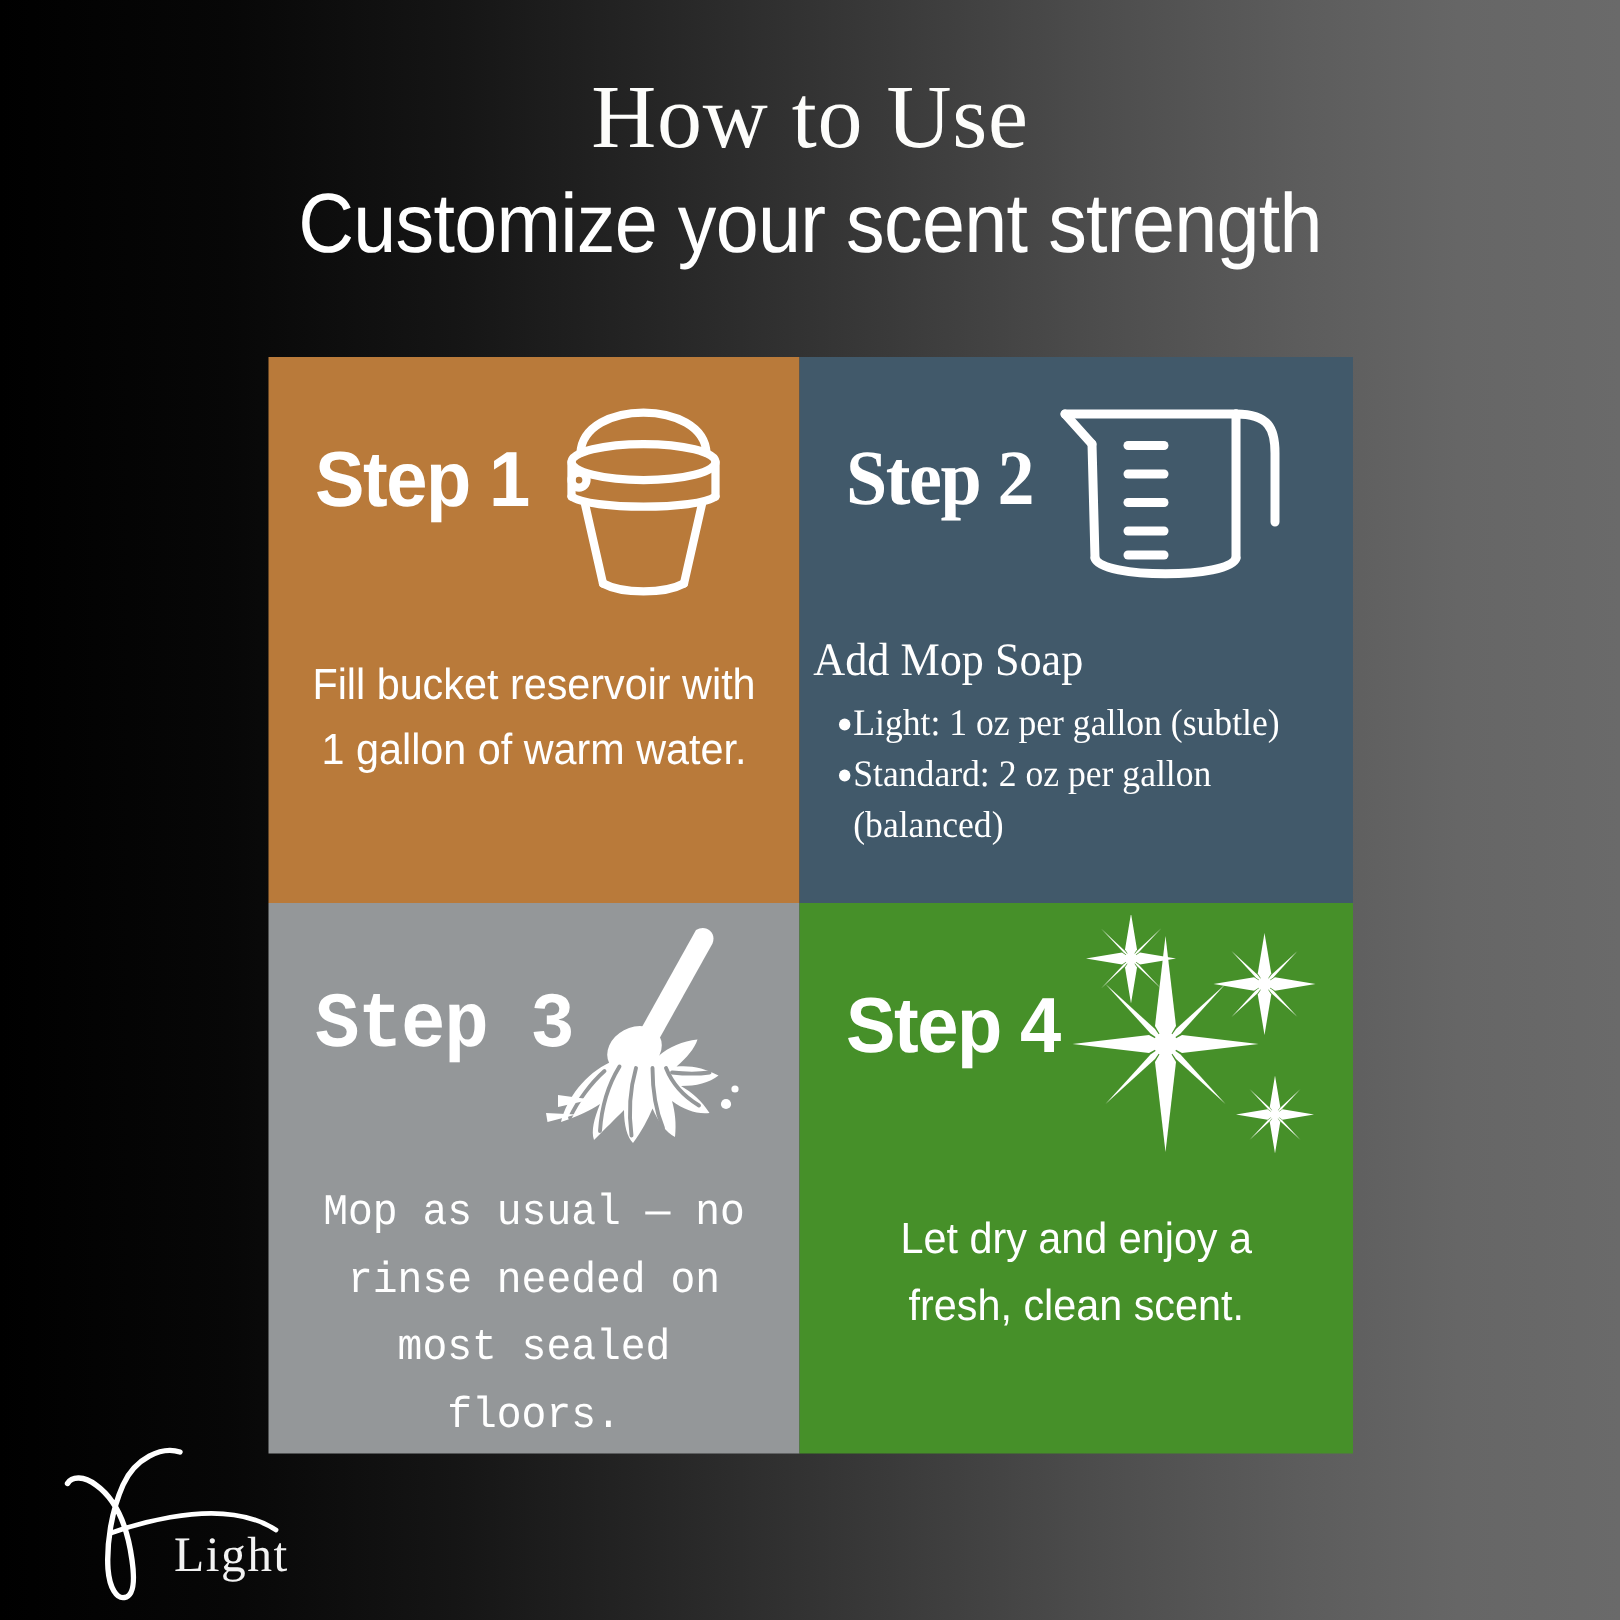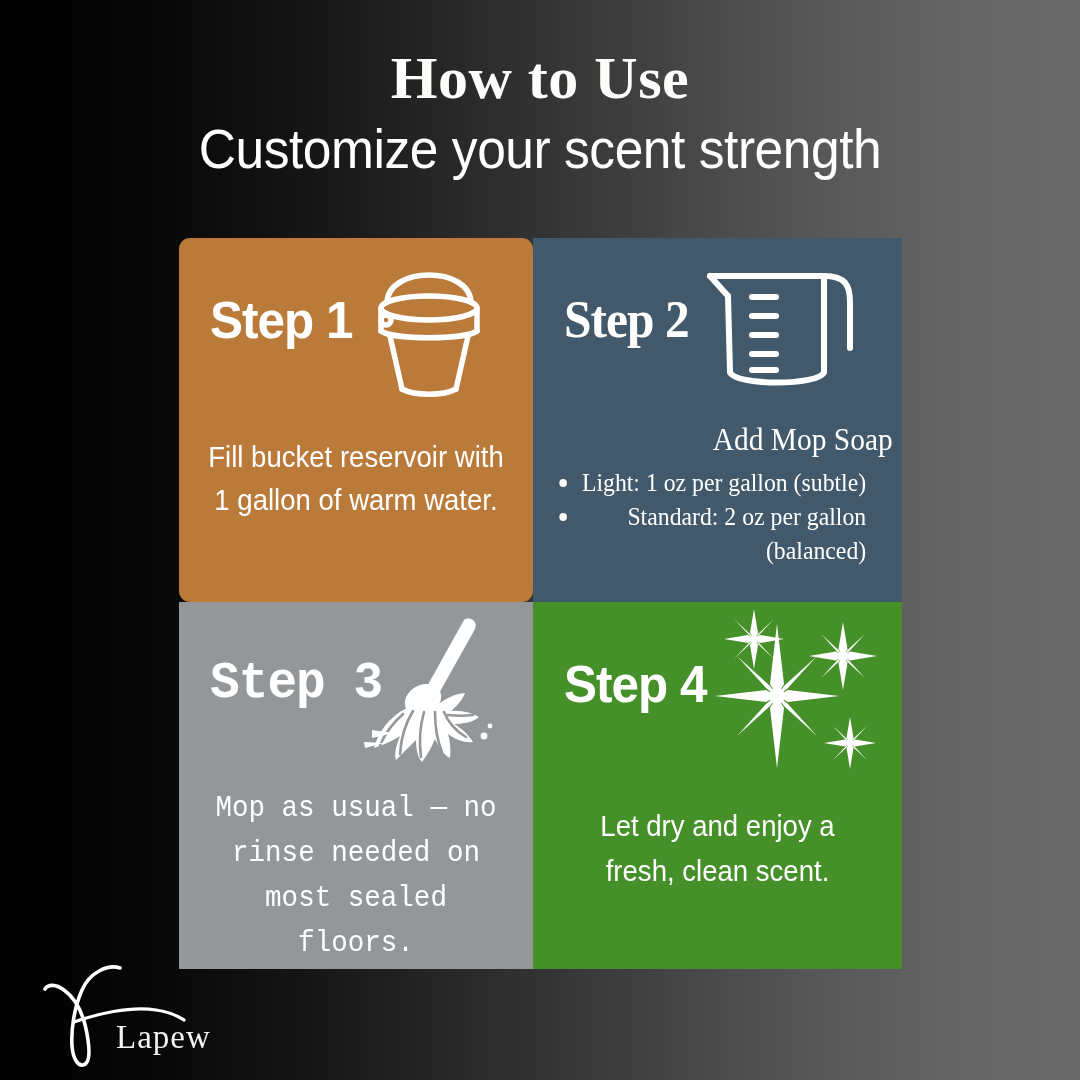--- a/index.html
+++ b/index.html
@@ -38,21 +38,21 @@
     left: 0;
     width: 1080px;
     text-align: center;
   }
   .title-serif {
     font-family: "Liberation Serif", "DejaVu Serif", serif;
     font-size: 60px;
     line-height: 64px;
     color: #fdfdfb;
     letter-spacing: 0.5px;
-    font-weight: 700;
+    font-weight: 400;
   }
   .title-sans {
     margin-top: 8px;
     font-family: "Liberation Sans", sans-serif;
     font-size: 56px;
     line-height: 62px;
     color: #ffffff;
     font-weight: 400;
     transform: scaleX(0.92);
     letter-spacing: -0.5px;
@@ -66,21 +66,21 @@
     width: 723px;
     height: 731px;
     display: grid;
     grid-template-columns: 354px 369px;
     grid-template-rows: 364px 367px;
   }
   .cell {
     position: relative;
     overflow: hidden;
   }
-  .c1 { background: #b97a3a; border-radius: 11px; }
+  .c1 { background: #b97a3a; }
   .c2 { background: #41596a; font-family: Liberation Serif, serif; }
   .c3 { background: #949799; font-family: Liberation Mono, monospace; }
   .c4 { background: #469029; }
 
   .step-label {
     position: absolute;
     left: 31px;
     top: 56px;
     font-size: 52px;
     line-height: 52px;
@@ -128,21 +128,21 @@
     padding: 0 30px;
     font-size: 29px;
     line-height: 45px;
   }
 
   .c2-content {
     position: absolute;
     top: 182px;
     left: 0; right: 0;
     color: #ffffff;
-    text-align: right;
+    text-align: left;
   }
   .c2-heading {
     font-size: 31px;
     line-height: 40px;
     transform: scaleX(0.95);
     margin-bottom: 6px;
   }
   .bullet-row {
     position: relative;
     font-size: 25px;
@@ -377,16 +377,16 @@
                C70 4, 52 12, 44 30
                C36 48, 33 70, 34 86
                C35 99, 40 106, 45 105
                C51 104, 52 94, 50 80
                C47 58, 40 40, 26 30
                C18 24, 10 24, 7 29" fill="none" stroke="#ffffff" stroke-width="3.6" stroke-linecap="round"></path>
       <path d="M36 62
                C58 54, 92 46, 118 50
                C132 52, 140 56, 146 60" fill="none" stroke="#ffffff" stroke-width="3.2" stroke-linecap="round"></path>
     </svg>
-    <div class="logo-word">Lapew</div>
+    <div class="logo-word">Light</div>
   </div>
 
 </div>
 
 </body></html>

